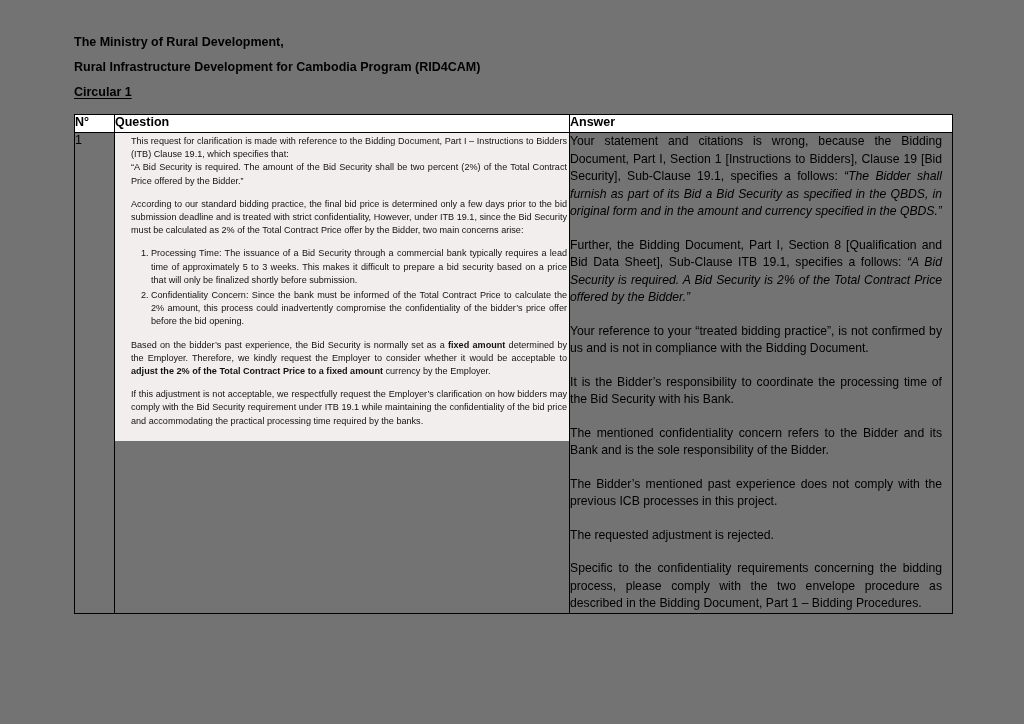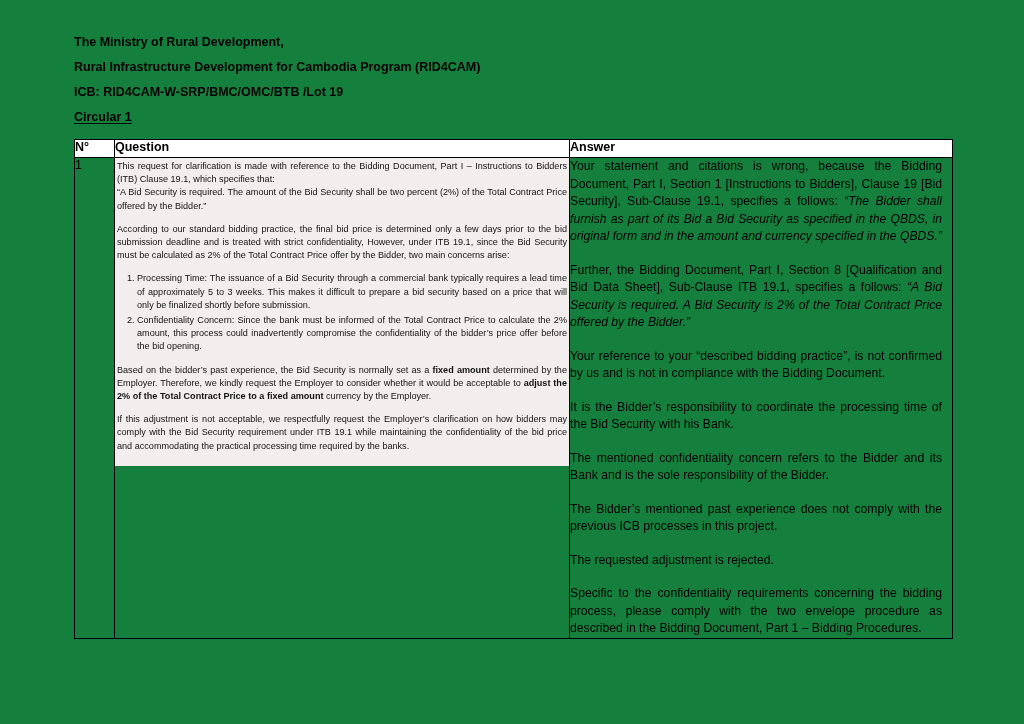--- a/index.html
+++ b/index.html
@@ -13,21 +13,21 @@
     font-family: "Liberation Sans", sans-serif;
     color: #000000;
     position: relative;
     overflow: hidden;
   }
   .page {
     position: absolute;
     left: 0; top: 0;
     width: 1024px;
     height: 724px;
-    background: #15803d;
+    background: #737373;
   }
   .content {
     position: absolute;
     left: 74px;
     top: 30px;
     width: 878px;
   }
   .heading-block {
     margin-bottom: 2px;
   }
@@ -76,21 +76,21 @@
     padding: 6px 9px 8px 9px;
   }
 
   
   .qtext {
     background: #f3eeee;
     font-size: 9.1px;
     line-height: 13.2px;
     text-align: justify;
     color: #111;
-    padding: 2px 2px 3px 2px;
+    padding: 2px 2px 3px 16px;
   }
   .qtext p { margin: 0 0 10px 0; }
   .qtext p.tight { margin-bottom: 0; }
   .qtext ol {
     margin: 0 0 10px 0;
     padding-left: 20px;
   }
   .qtext ol li {
     margin-bottom: 2px;
     text-align: justify;
@@ -110,21 +110,20 @@
 </style>
 </head>
 <body>
 
 <div class="page">
   <div class="content">
 
     <div class="heading-block">
       <div class="heading-line">The Ministry of Rural Development,</div>
       <div class="heading-line">Rural Infrastructure Development for Cambodia Program (RID4CAM)</div>
-      <div class="heading-line">ICB: RID4CAM-W-SRP/BMC/OMC/BTB /Lot 19</div>
       <div class="heading-line underline">Circular 1</div>
     </div>
 
     <table class="qa">
       <colgroup>
         <col class="col-no">
         <col class="col-q">
         <col class="col-a">
       </colgroup>
       <thead>
@@ -149,21 +148,21 @@
               </ol>
               <p><span>Based on the bidder’s past experience, the Bid Security is normally set as a </span><b>fixed amount</b><span> determined by the Employer. Therefore, we kindly request the Employer to consider whether it would be acceptable to </span><b>adjust the 2% of the Total Contract Price to a fixed amount</b><span> currency by the Employer.</span></p>
               <p class="last">If this adjustment is not acceptable, we respectfully request the Employer’s clarification on how bidders may comply with the Bid Security requirement under ITB 19.1 while maintaining the confidentiality of the bid price and accommodating the practical processing time required by the banks.</p>
             </div>
           </td>
 
           <td class="cell-a">
             <div class="atext">
               <p><span>Your statement and citations is wrong, because the Bidding Document, Part I, Section 1 [Instructions to Bidders], Clause 19 [Bid Security], Sub-Clause 19.1, specifies a follows: </span><i>“The Bidder shall furnish as part of its Bid a Bid Security as specified in the QBDS, in original form and in the amount and currency specified in the QBDS.”</i></p>
               <p><span>Further, the Bidding Document, Part I, Section 8 [Qualification and Bid Data Sheet], Sub-Clause ITB 19.1, specifies a follows: </span><i>“A Bid Security is required. A Bid Security is 2% of the Total Contract Price offered by the Bidder.”</i></p>
-              <p>Your reference to your “described bidding practice”, is not confirmed by us and is not in compliance with the Bidding Document.</p>
+              <p>Your reference to your “treated bidding practice”, is not confirmed by us and is not in compliance with the Bidding Document.</p>
               <p>It is the Bidder’s responsibility to coordinate the processing time of the Bid Security with his Bank.</p>
               <p>The mentioned confidentiality concern refers to the Bidder and its Bank and is the sole responsibility of the Bidder.</p>
               <p>The Bidder’s mentioned past experience does not comply with the previous ICB processes in this project.</p>
               <p>The requested adjustment is rejected.</p>
               <p class="last">Specific to the confidentiality requirements concerning the bidding process, please comply with the two envelope procedure as described in the Bidding Document, Part 1 – Bidding Procedures.</p>
             </div>
           </td>
         </tr>
       </tbody>
     </table>

